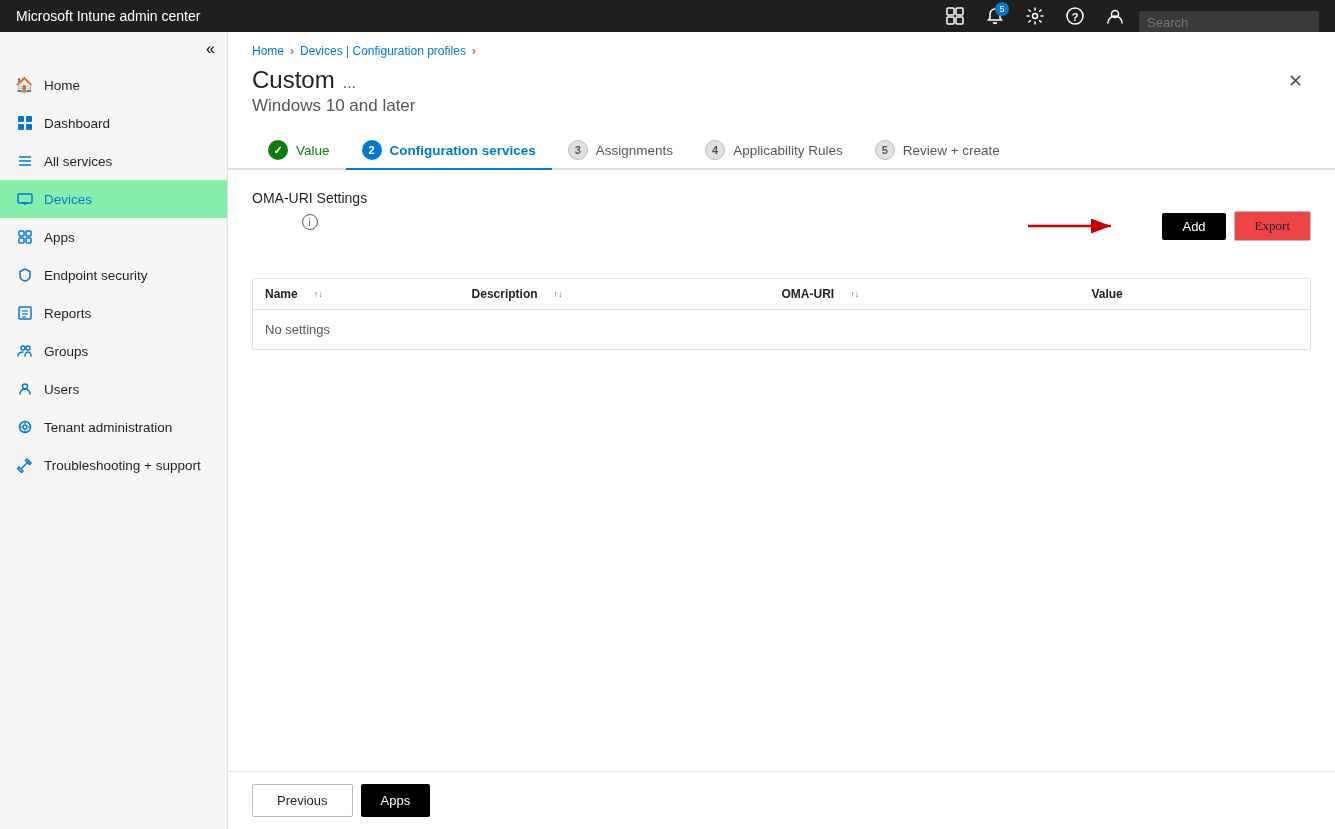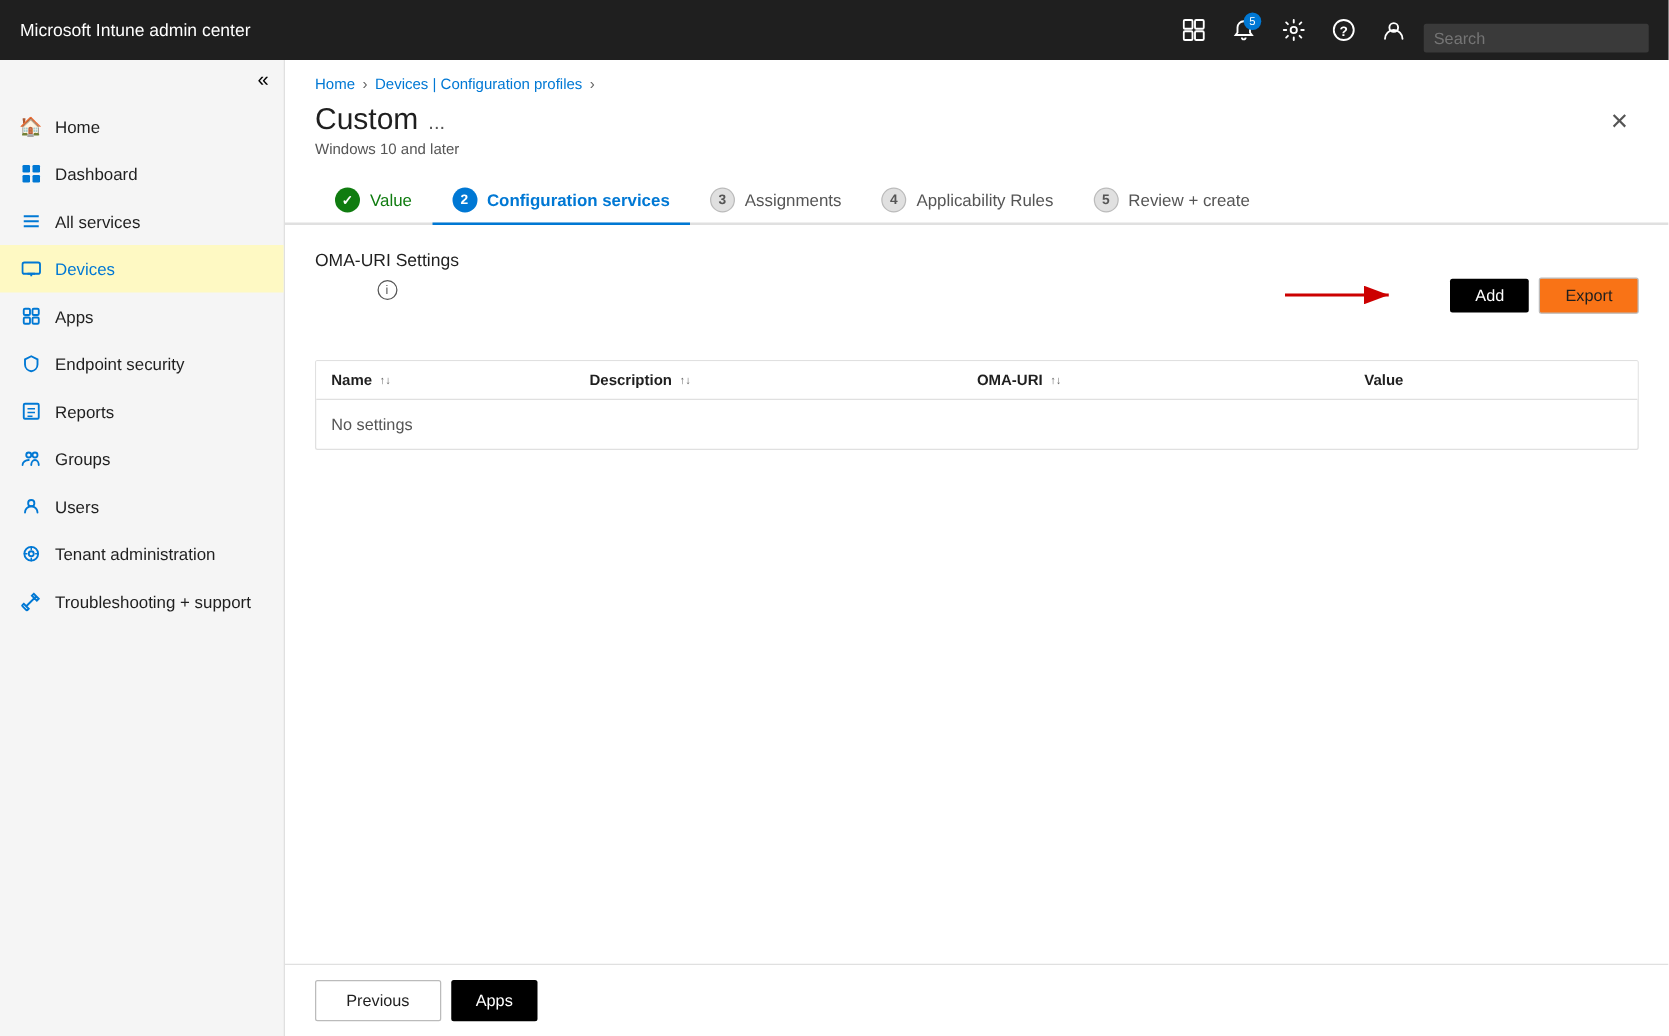--- a/index.html
+++ b/index.html
@@ -2,21 +2,21 @@
 <html><head>
   <meta charset="utf-8">
   <style>
     * { box-sizing: border-box; margin: 0; padding: 0; font-family: 'Segoe UI', Arial, sans-serif; }
     body { width: 1335px; height: 829px; overflow: hidden; display: flex; flex-direction: column; }
 
     
     .topbar {
       background: #1f1f1f;
       color: white;
-      height: 48px;
+      height: 32px;
       display: flex;
       align-items: center;
       padding: 0 16px;
       flex-shrink: 0;
     }
     .topbar-title {
       font-size: 14px;
       font-weight: 400;
       color: white;
       flex: 1;
@@ -81,21 +81,21 @@
     }
     .sidebar-item {
       display: flex;
       align-items: center;
       padding: 10px 16px;
       cursor: pointer;
       font-size: 13.5px;
       color: #1f1f1f;
       gap: 10px;
     }
-    .sidebar-item.active { background: #fef9c3; color: #0078d4; font-weight: 500; }
+    .sidebar-item.active { background: #86efac; color: #0078d4; font-weight: 500; }
     .sidebar-icon {
       width: 18px; height: 18px;
       display: flex; align-items: center; justify-content: center;
       font-size: 15px;
       flex-shrink: 0;
     }
     .icon-home { color: #0078d4; }
     .icon-dashboard { color: #0078d4; }
     .icon-services { color: #0078d4; }
     .icon-devices { color: #0078d4; }
@@ -134,21 +134,21 @@
       align-items: flex-start;
       padding: 8px 24px 0;
       gap: 8px;
     }
     .page-title {
       font-size: 24px;
       font-weight: 400;
       color: #1f1f1f;
     }
     .page-subtitle {
-      font-size: 12px;
+      font-size: 17px;
       color: #555;
       margin-top: 2px;
     }
     .page-more-btn {
       margin-top: 6px;
       cursor: pointer;
       color: #555;
       font-size: 16px;
     }
     .close-btn {
@@ -232,48 +232,49 @@
     .btn-primary {
       background: #000000;
       color: white;
       border: none;
       padding: 6px 20px;
       font-size: 13px;
       cursor: pointer;
       border-radius: 2px;
     }
     .btn-secondary {
-      background: #f97316;
+      background: #ef4444;
       color: #1f1f1f;
       border: 1px solid #bbb;
       padding: 6px 20px;
       font-size: 13px;
       cursor: pointer;
       border-radius: 2px;
+      font-family: Liberation Serif, serif;
     }
 
     
     .table-container {
       border: 1px solid #e0e0e0;
       border-radius: 2px;
     }
     .table-header {
       display: grid;
       grid-template-columns: 1fr 1.5fr 1.5fr 1fr;
       background: white;
       border-bottom: 1px solid #e0e0e0;
       padding: 8px 12px;
     }
     .th {
       font-size: 12px;
       font-weight: 600;
       color: #1f1f1f;
       display: flex;
       align-items: center;
-      gap: 6px;
+      gap: 16px;
     }
     .sort-icon { font-size: 9px; color: #666; }
     .table-body {
       padding: 12px;
     }
     .no-settings {
       font-size: 13px;
       color: #555;
     }
 

